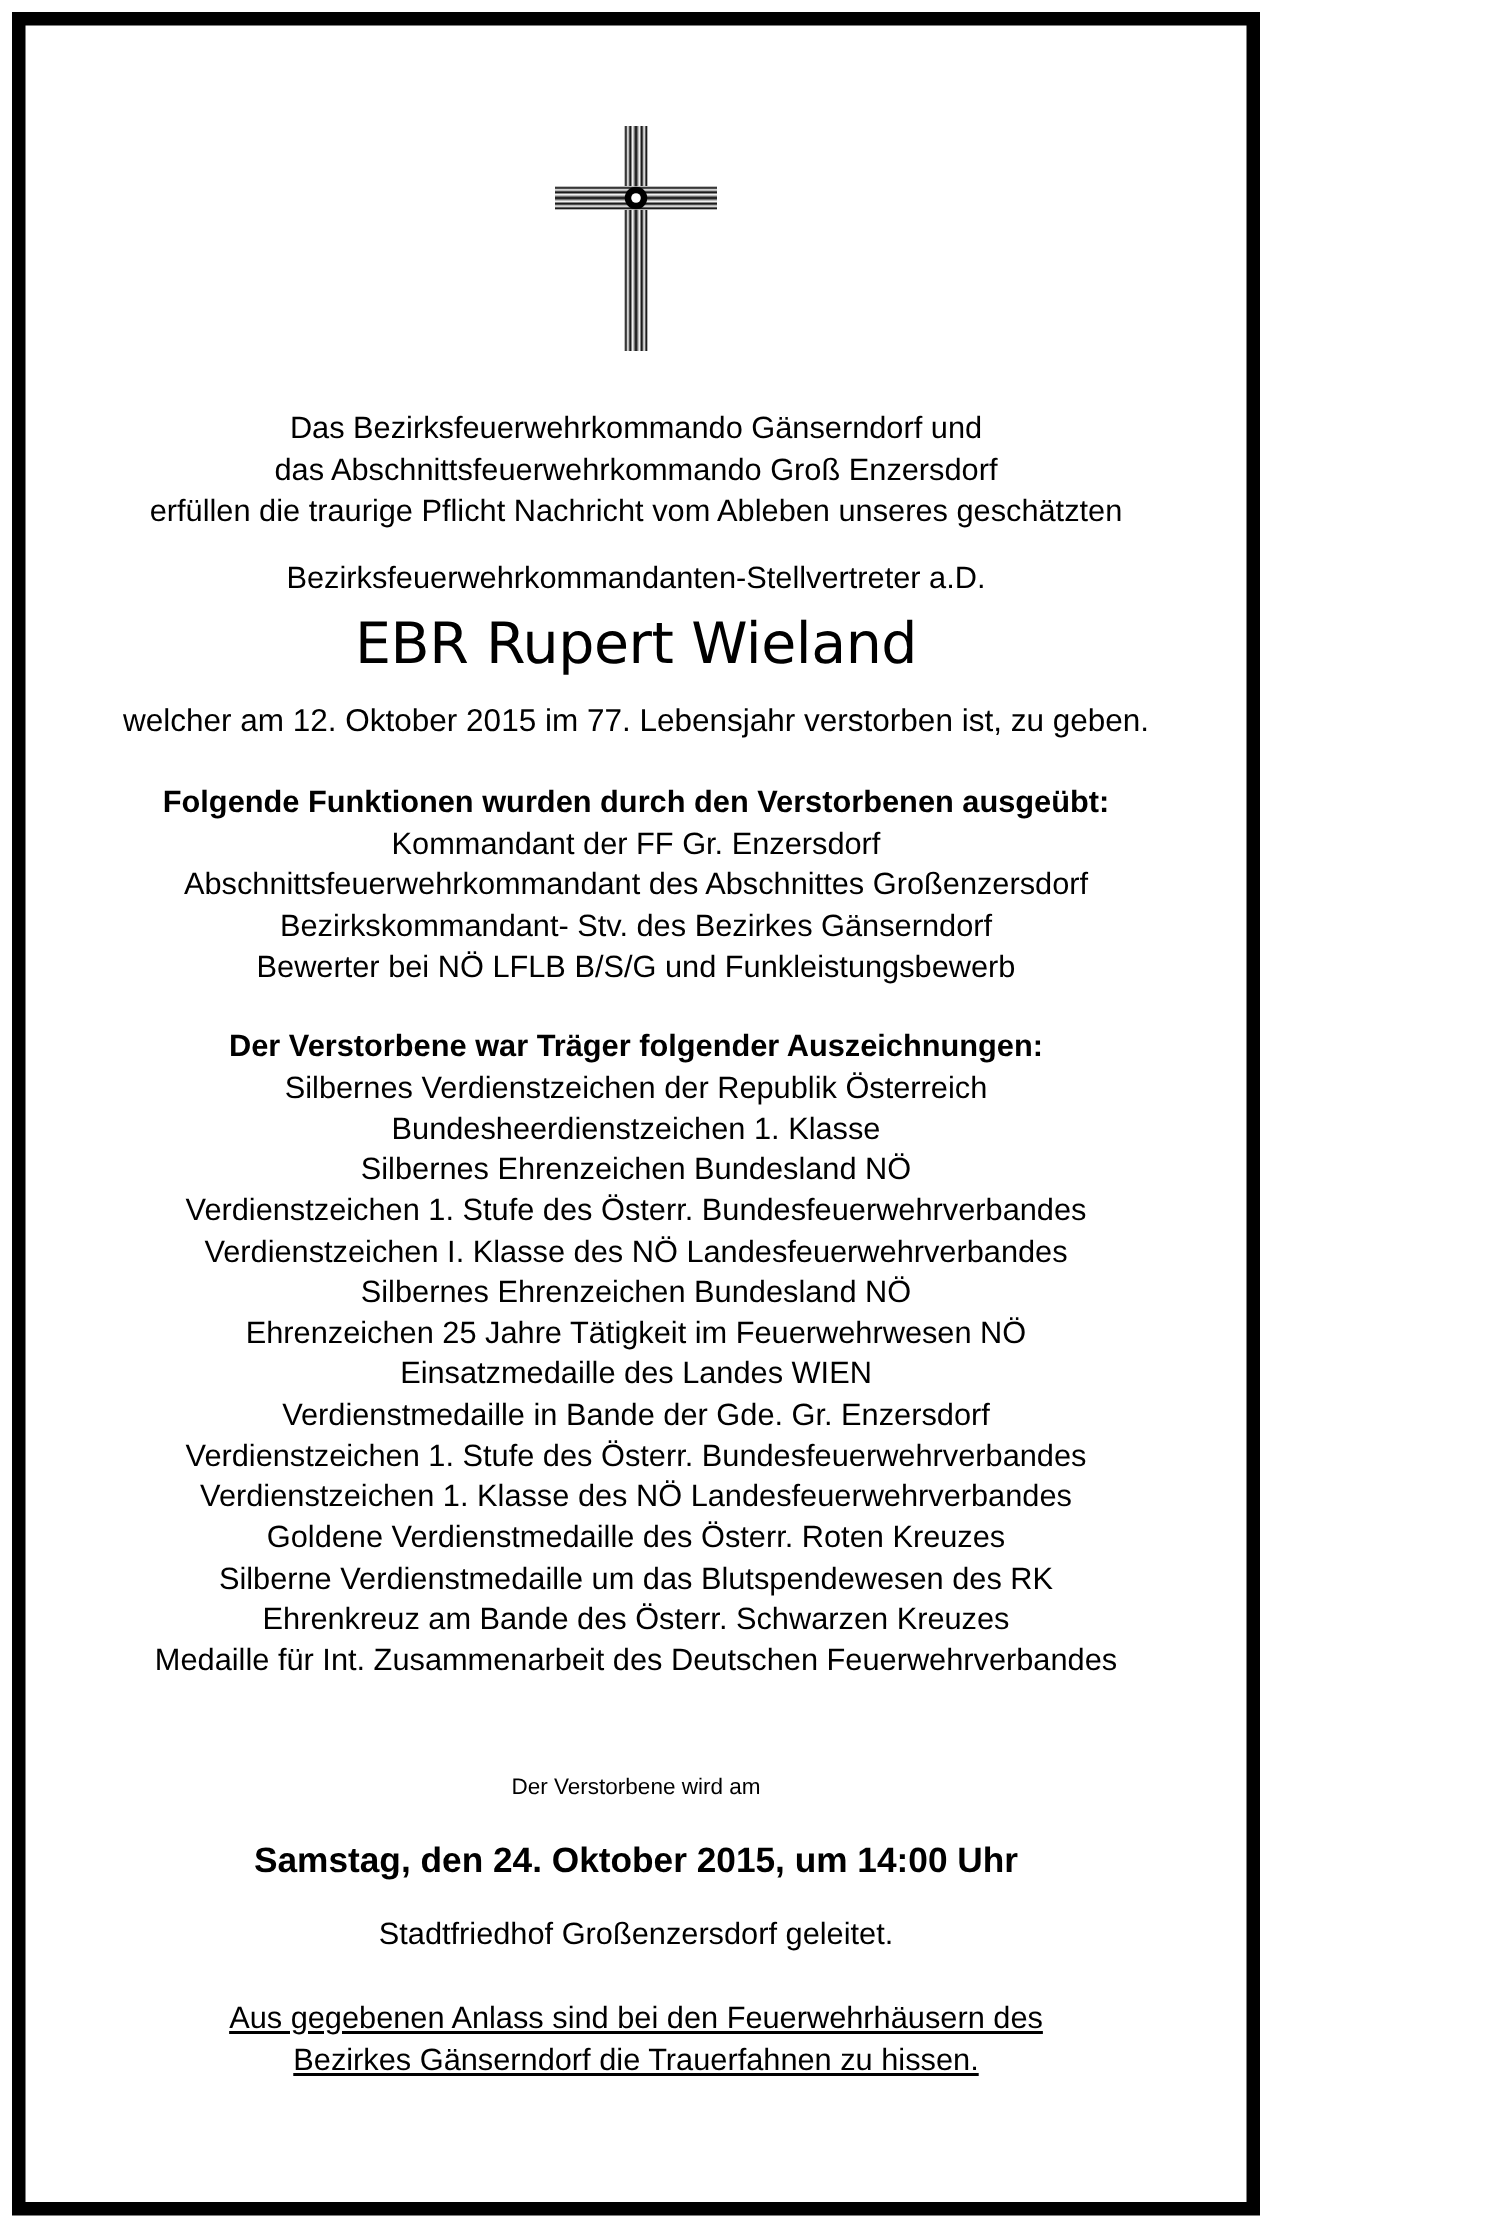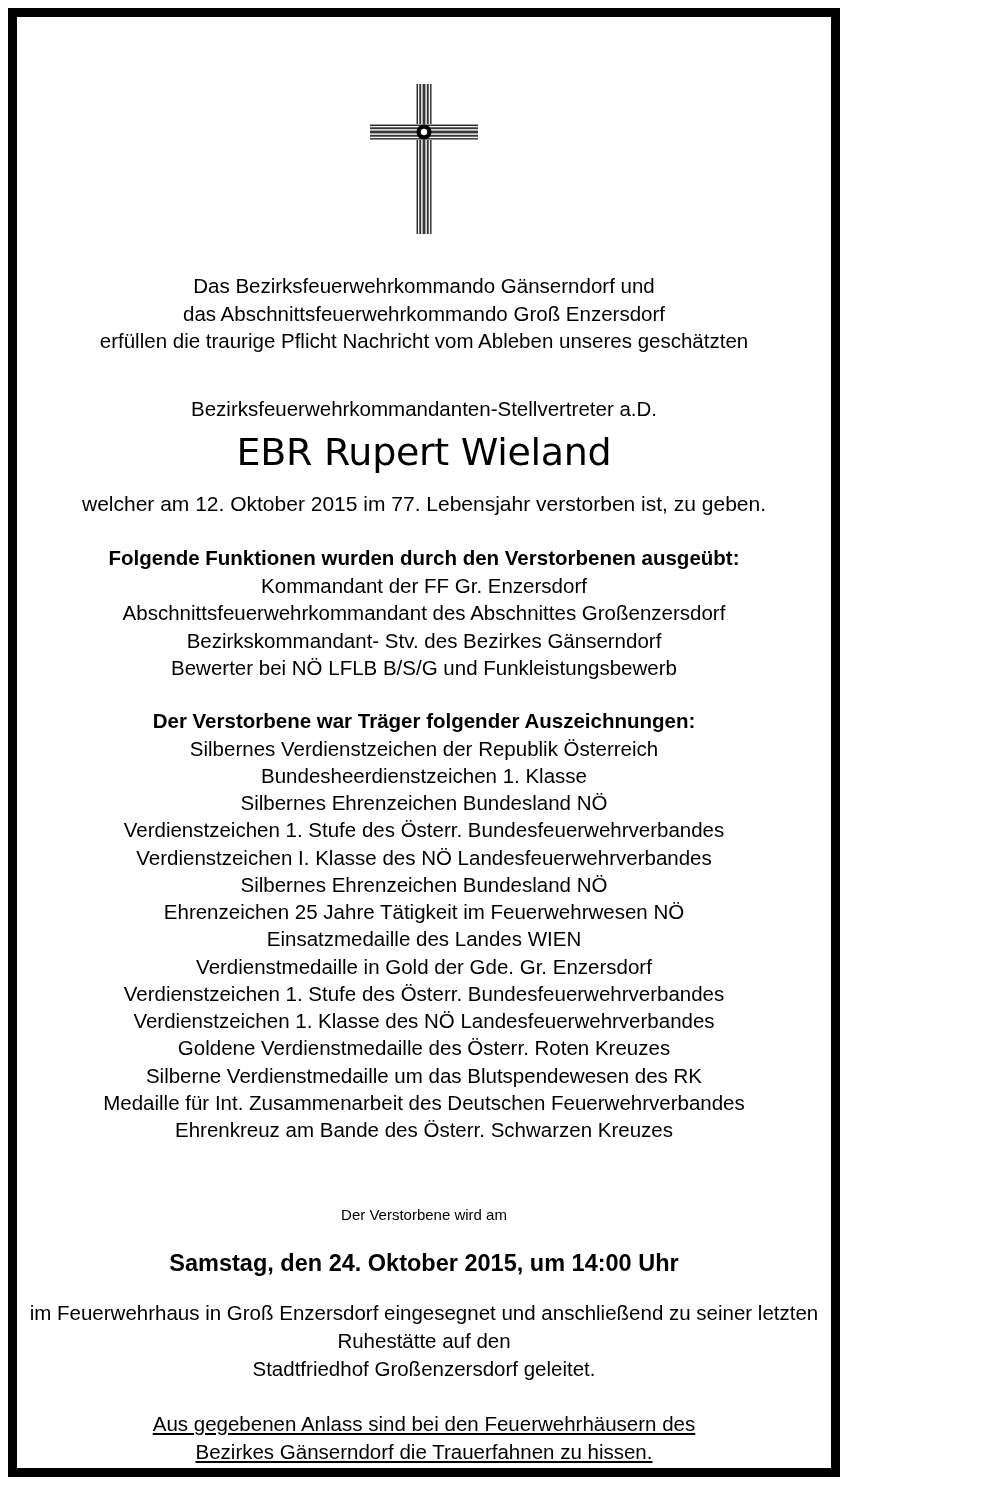--- a/index.html
+++ b/index.html
@@ -53,21 +53,21 @@
     margin: 0 auto;
     line-height: 1.35;
   }
   .intro {
     margin-top: 38px;
     font-size: 20.5px;
   }
   .intro div { white-space: nowrap; }
 
   .role {
-    margin-top: 40px;
+    margin-top: 17px;
     font-size: 20.5px;
   }
   .name {
     margin-top: 4px;
     font-family: "DejaVu Sans", sans-serif;
     font-weight: normal;
     font-size: 38px;
     letter-spacing: -0.3px;
   }
   .death-line {
@@ -178,34 +178,33 @@
       <div class="section-head">Der Verstorbene war Träger folgender Auszeichnungen:</div>
       <div class="section-list">
         <div>Silbernes Verdienstzeichen der Republik Österreich</div>
         <div>Bundesheerdienstzeichen 1. Klasse</div>
         <div>Silbernes Ehrenzeichen Bundesland NÖ</div>
         <div>Verdienstzeichen 1. Stufe des Österr. Bundesfeuerwehrverbandes</div>
         <div>Verdienstzeichen I. Klasse des NÖ Landesfeuerwehrverbandes</div>
         <div>Silbernes Ehrenzeichen Bundesland NÖ</div>
         <div>Ehrenzeichen 25 Jahre Tätigkeit im Feuerwehrwesen NÖ</div>
         <div>Einsatzmedaille des Landes WIEN</div>
-        <div>Verdienstmedaille in Gold der Gde. Gr. Enzersdorf</div>
+        <div>Verdienstmedaille in Bande der Gde. Gr. Enzersdorf</div>
         <div>Verdienstzeichen 1. Stufe des Österr. Bundesfeuerwehrverbandes</div>
         <div>Verdienstzeichen 1. Klasse des NÖ Landesfeuerwehrverbandes</div>
         <div>Goldene Verdienstmedaille des Österr. Roten Kreuzes</div>
         <div>Silberne Verdienstmedaille um das Blutspendewesen des RK</div>
+        <div>Ehrenkreuz am Bande des Österr. Schwarzen Kreuzes</div>
         <div>Medaille für Int. Zusammenarbeit des Deutschen Feuerwehrverbandes</div>
-        <div>Ehrenkreuz am Bande des Österr. Schwarzen Kreuzes</div>
       </div>
     </div>
 
     <div class="block funeral-intro">Der Verstorbene wird am</div>
     <div class="block funeral-when">Samstag, den 24. Oktober 2015, um 14:00 Uhr</div>
     <div class="block funeral-where">
-      <div>im Feuerwehrhaus in Groß Enzersdorf eingesegnet und anschließend zu seiner letzten Ruhestätte auf den</div>
       <div>Stadtfriedhof Großenzersdorf geleitet.</div>
     </div>
 
     <div class="block flag-note">
       <div>Aus gegebenen Anlass sind bei den Feuerwehrhäusern des</div>
       <div>Bezirkes Gänserndorf die Trauerfahnen zu hissen.</div>
     </div>
 
   </div>
 </div>

